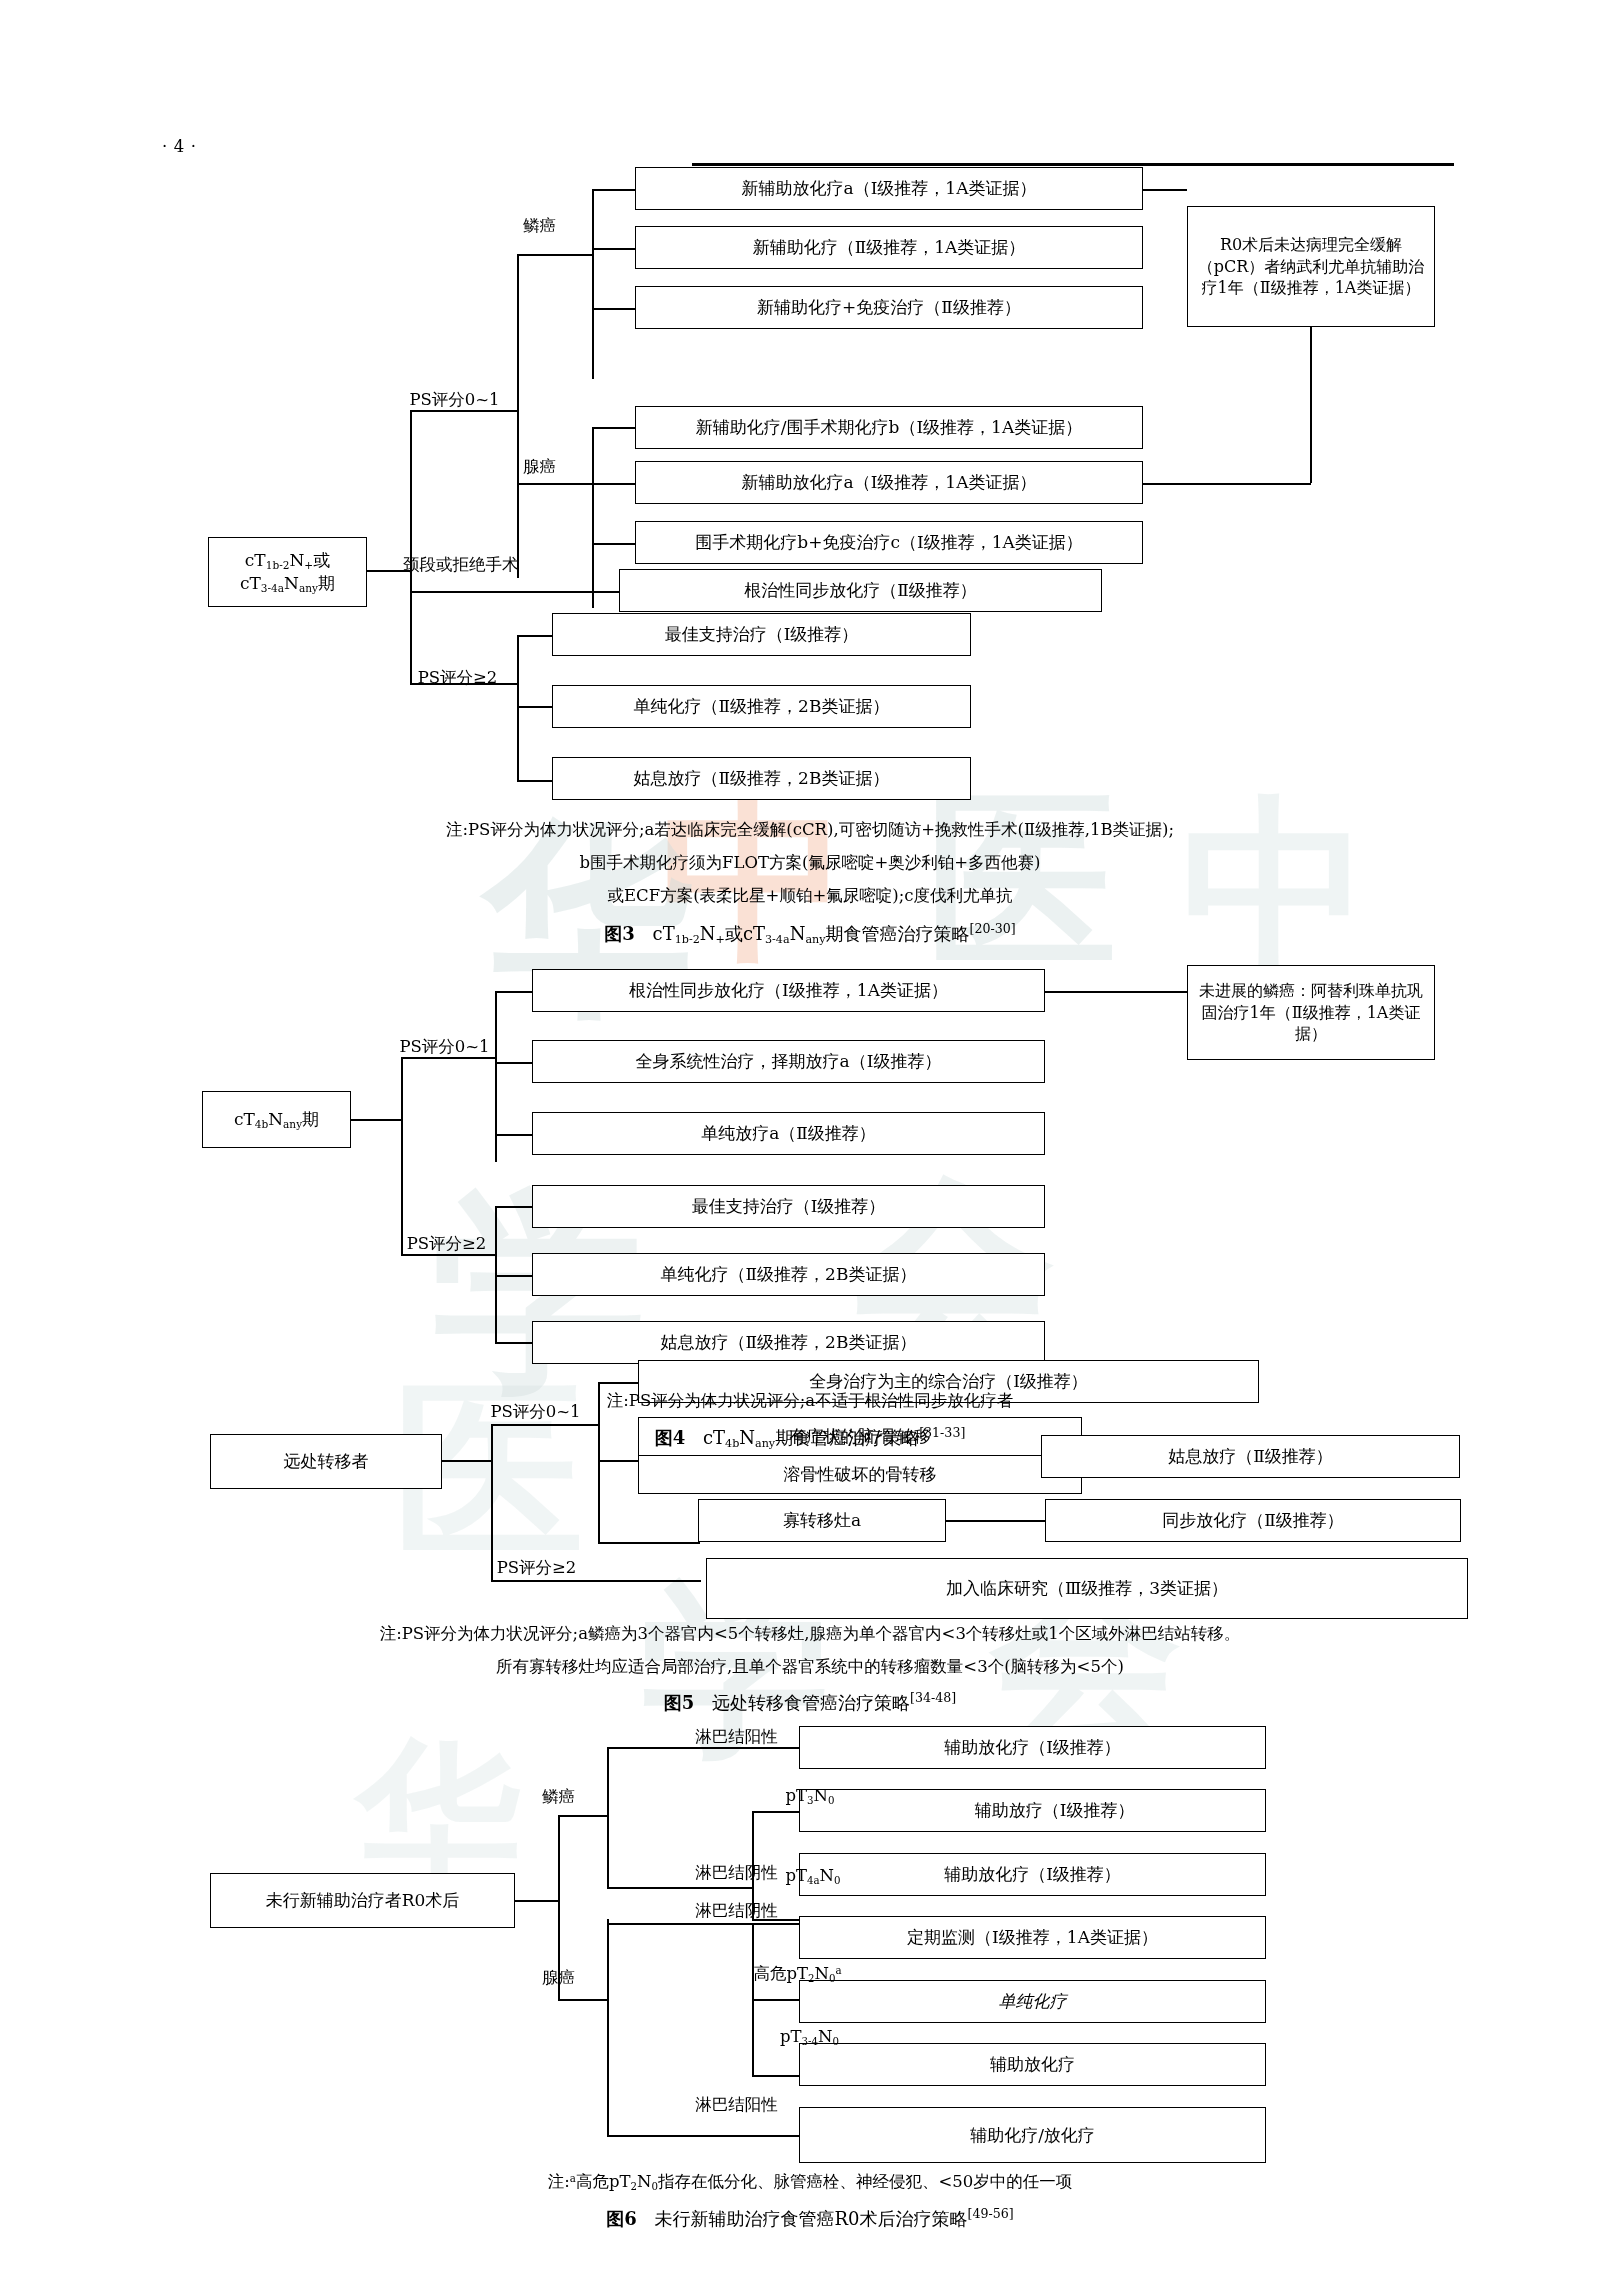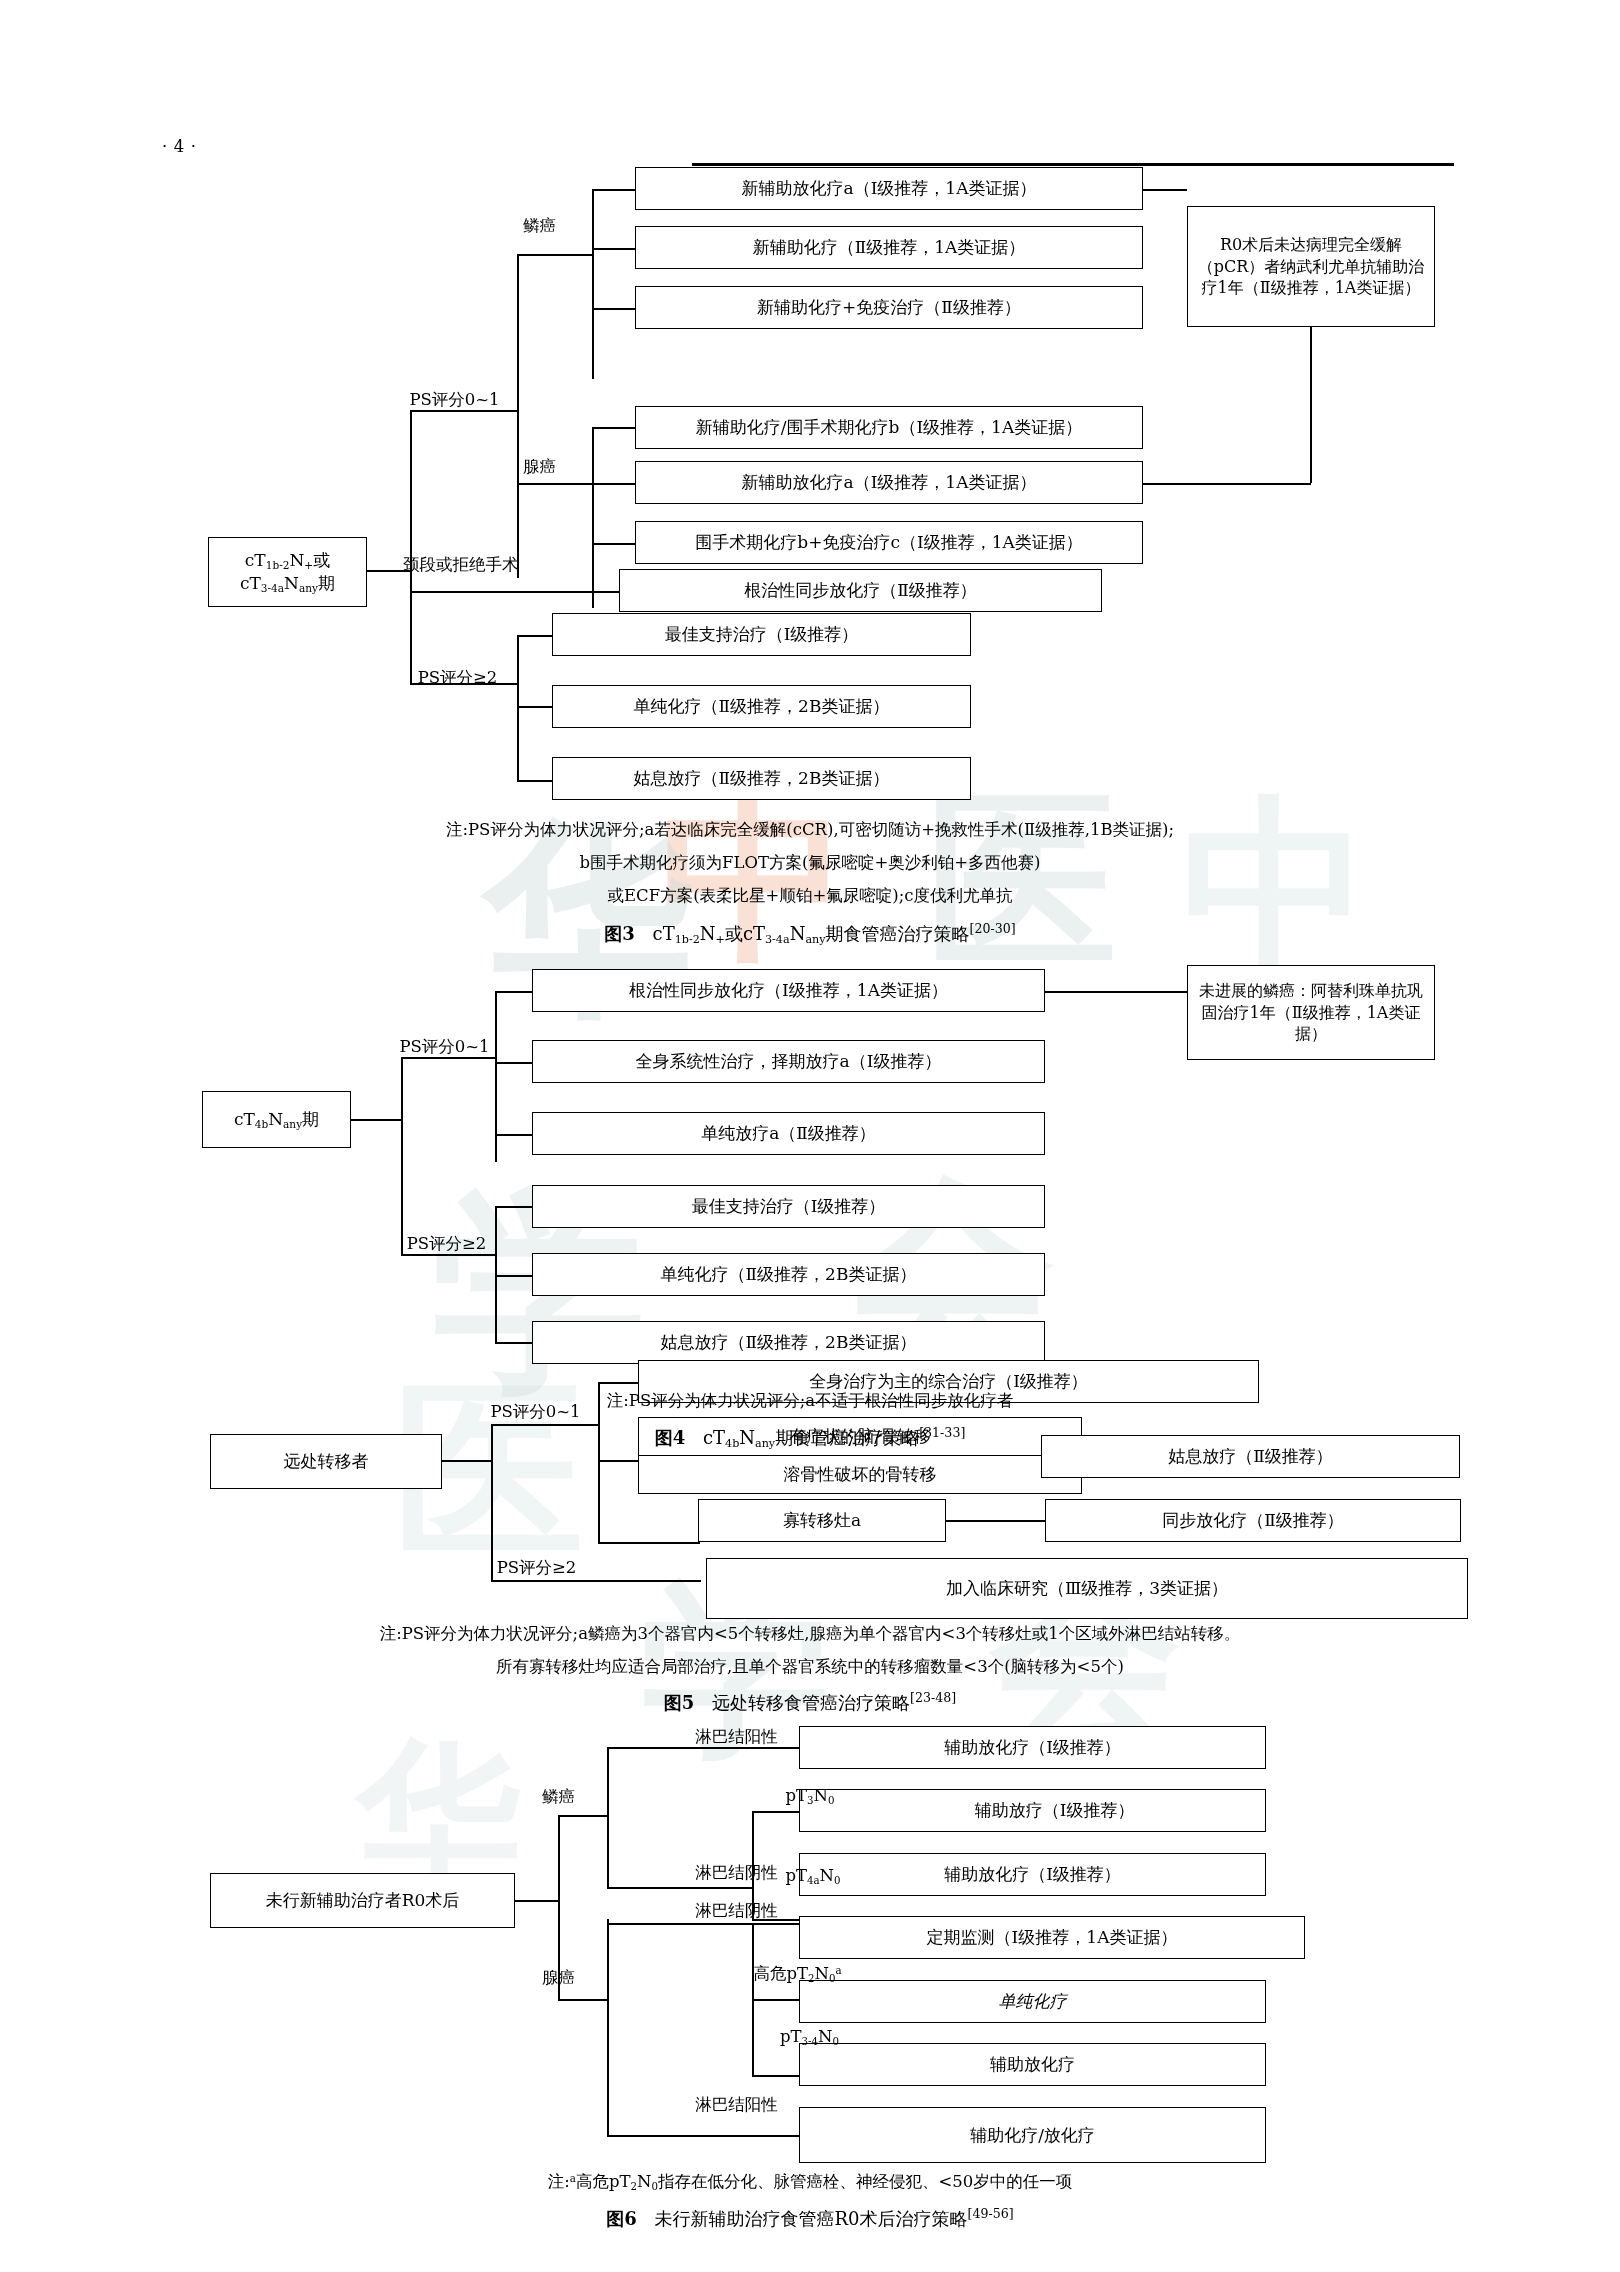--- a/index.html
+++ b/index.html
@@ -250,21 +250,21 @@
   <div class="node" style="left:1045px; top:1499px; width:416px; height:43px;">同步放化疗（Ⅱ级推荐）</div>
 
   <div class="label" style="left:476px; top:1557px; width:121px;">PS评分≥2</div>
   <div class="ln lnh" style="left:491px; top:1580px; width:210px;"></div>
   <div class="node" style="left:706px; top:1558px; width:762px; height:61px;">加入临床研究（Ⅲ级推荐，3类证据）</div>
 
   <div class="note" style="top:1622px;">注:PS评分为体力状况评分;a鳞癌为3个器官内&lt;5个转移灶,腺癌为单个器官内&lt;3个转移灶或1个区域外淋巴结站转移。</div>
   <div class="note" style="top:1655px;">所有寡转移灶均应适合局部治疗,且单个器官系统中的转移瘤数量&lt;3个(脑转移为&lt;5个)</div>
   <div class="caption" style="top:1690px;">
     <span>图5</span>
-    <span class="cap-body">&nbsp;&nbsp;<span>远处转移食管癌治疗策略</span><span class="ref">[23-48]</span></span>
+    <span class="cap-body">&nbsp;&nbsp;<span>远处转移食管癌治疗策略</span><span class="ref">[34-48]</span></span>
   </div>
 </div>
 
 <div>
 
   <div class="node" style="left:210px; top:1873px; width:305px; height:55px;">未行新辅助治疗者R0术后</div>
 
   <div class="ln lnh" style="left:514px; top:1900px; width:44px;"></div>
   <div class="ln lnv" style="left:558px; top:1815px; height:184px;"></div>
 
@@ -294,21 +294,21 @@
 
   <div class="label" style="left:527px; top:1967px; width:63px;">腺癌</div>
   <div class="ln lnh" style="left:558px; top:1999px; width:51px;"></div>
   <div class="ln lnv" style="left:607px; top:1919px; height:216px;"></div>
 
   <div class="label" style="left:670px; top:1900px; width:133px;">淋巴结阴性</div>
   <div class="ln lnh" style="left:607px; top:1923px; width:146px;"></div>
   <div class="ln lnv" style="left:752px; top:1923px; height:152px;"></div>
 
   <div class="ln lnh" style="left:752px; top:1923px; width:48px;"></div>
-  <div class="node" style="left:799px; top:1916px; width:506px; height:43px;">定期监测（Ⅰ级推荐，1A类证据）</div>
+  <div class="node" style="left:799px; top:1916px; width:467px; height:43px;">定期监测（Ⅰ级推荐，1A类证据）</div>
 
   <div class="label" style="left:718px; top:1963px; width:159px;">
     <span>高危pT<sub>2</sub>N<sub>0</sub><sup>a</sup></span>
   </div>
   <div class="ln lnh" style="left:752px; top:1999px; width:48px;"></div>
   <div class="node" style="left:799px; top:1980px; width:467px; height:43px;font-style:italic;">单纯化疗</div>
 
   <div class="label" style="left:749px; top:2027px; width:121px;">
     <span>pT<sub>3-4</sub>N<sub>0</sub></span>
   </div>

